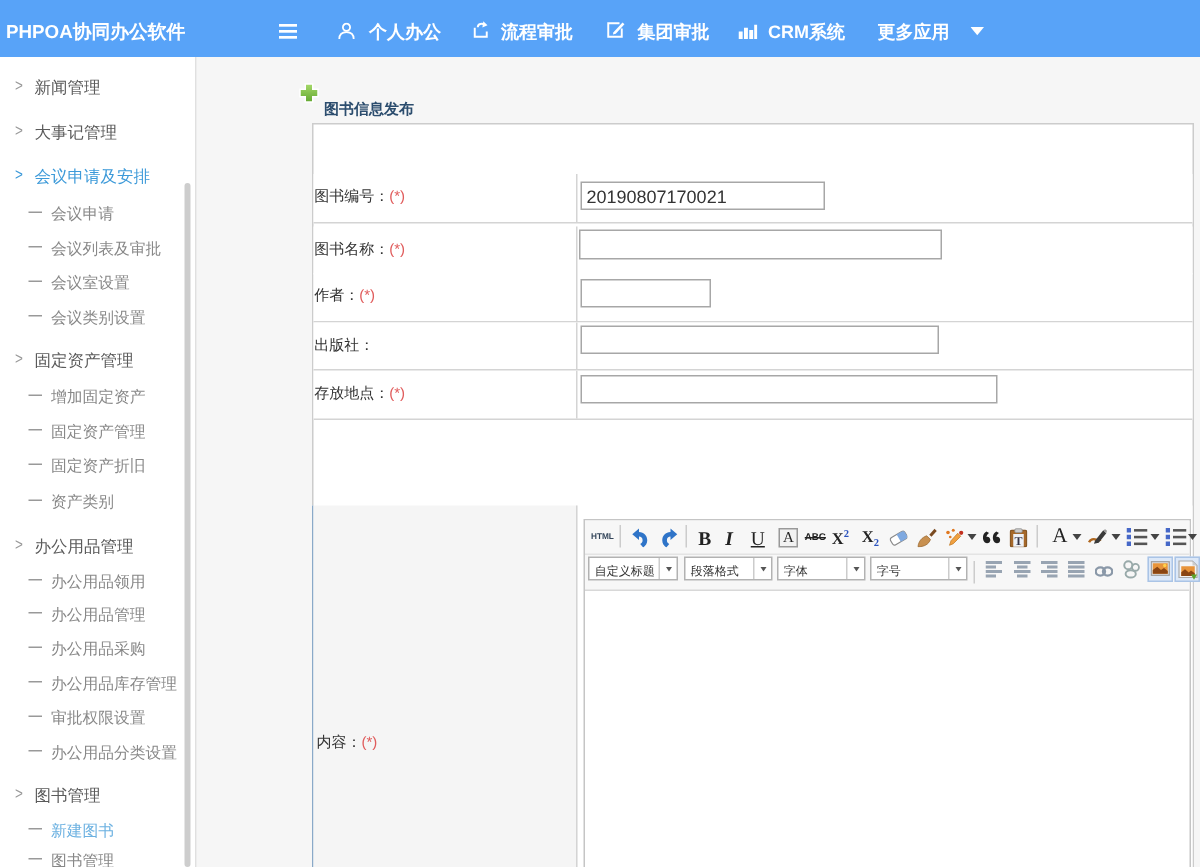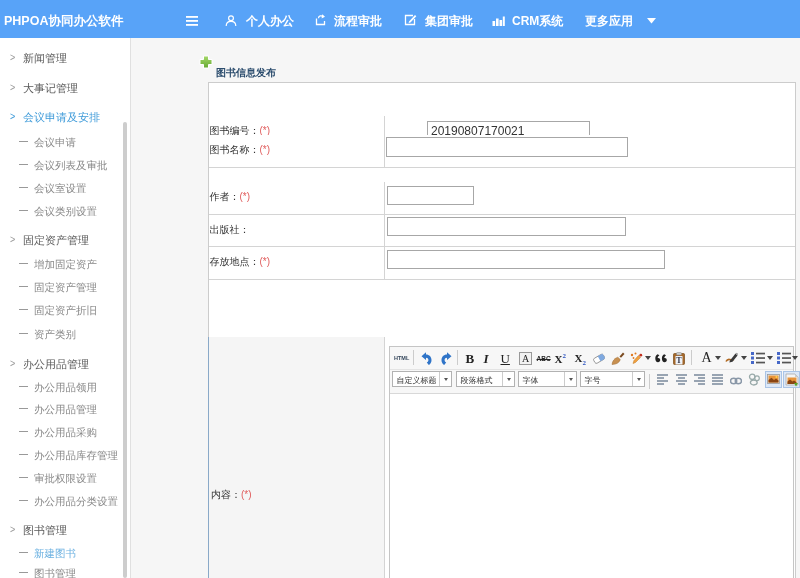--- a/index.html
+++ b/index.html
@@ -135,23 +135,23 @@
       </linearGradient>
     </defs>
     <path d="M4.5 1 L9.5 1 L9.5 4.5 L13 4.5 L13 9.5 L9.5 9.5 L9.5 13 L4.5 13 L4.5 9.5 L1 9.5 L1 4.5 L4.5 4.5 Z" fill="url(#gg)" stroke="#fff" stroke-width="1"></path>
   </svg>
 <div id="title">图书信息发布</div>
 
 <div id="tbl">
   <div class="row" style="top:33px;height:33px">
     <div class="vline"></div>
     <div class="lab" style="top:7.5px">图书编号：<em>(*)</em></div>
-    <input class="txt" style="left: 178px; top: 5px; width: 163px; height: 19px; margin-left: 40px;" value="20190807170021">
-  </div>
-  <div class="row" style="top:52px;height:33px">
+    <input class="txt" style="left: 178px; top: 5px; width: 163px; height: 19px;" value="20190807170021">
+  </div>
+  <div class="row" style="top:68px;height:33px">
     <div class="vline"></div>
     <div class="lab" style="top:7.5px">图书名称：<em>(*)</em></div>
     <input class="txt" style="left: 177px; top: 2px; width: 242px; height: 20px;" value="">
   </div>
   <div class="row" style="top:99px;height:33px">
     <div class="vline"></div>
     <div class="lab" style="top:7.5px">作者：<em>(*)</em></div>
     <input class="txt" style="left: 178px; top: 4px; width: 87px; height: 19px;" value="">
   </div>
   <div class="row" style="top:164px;height:33px">

